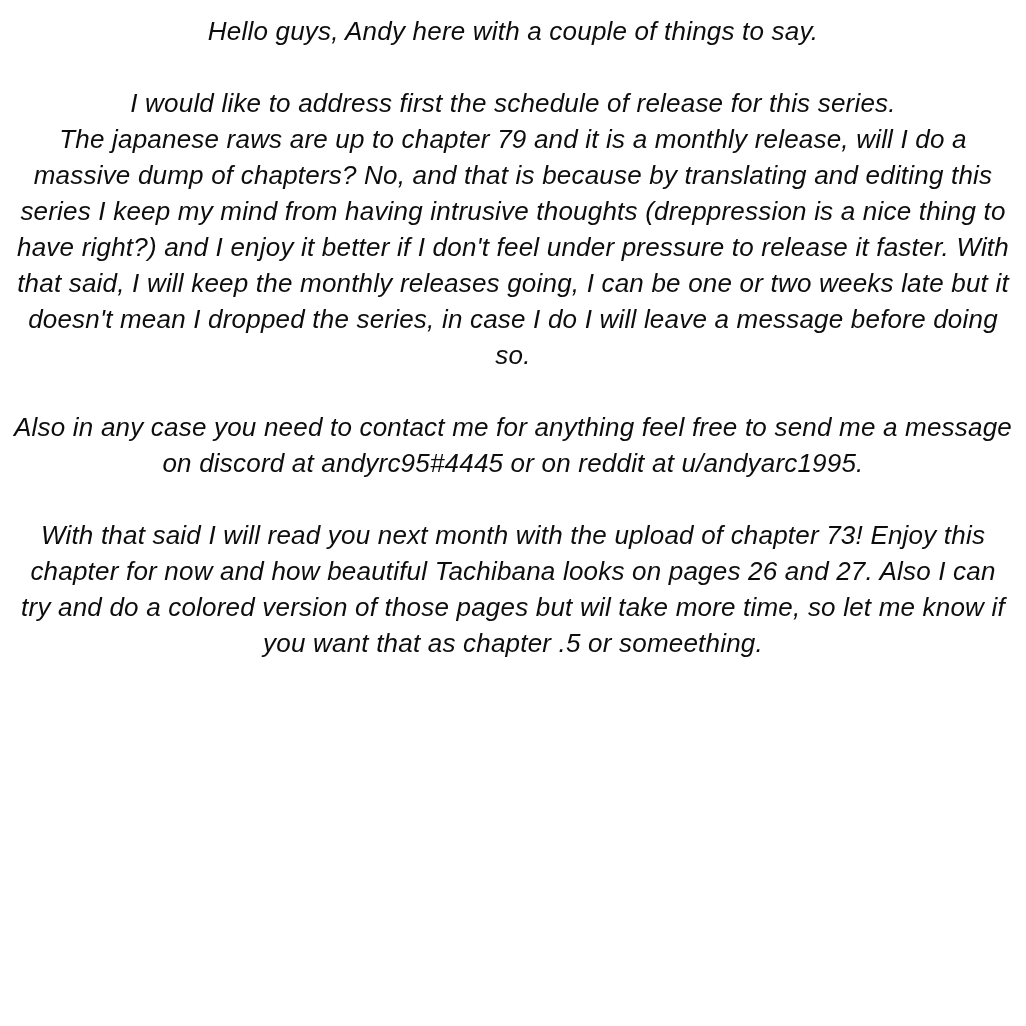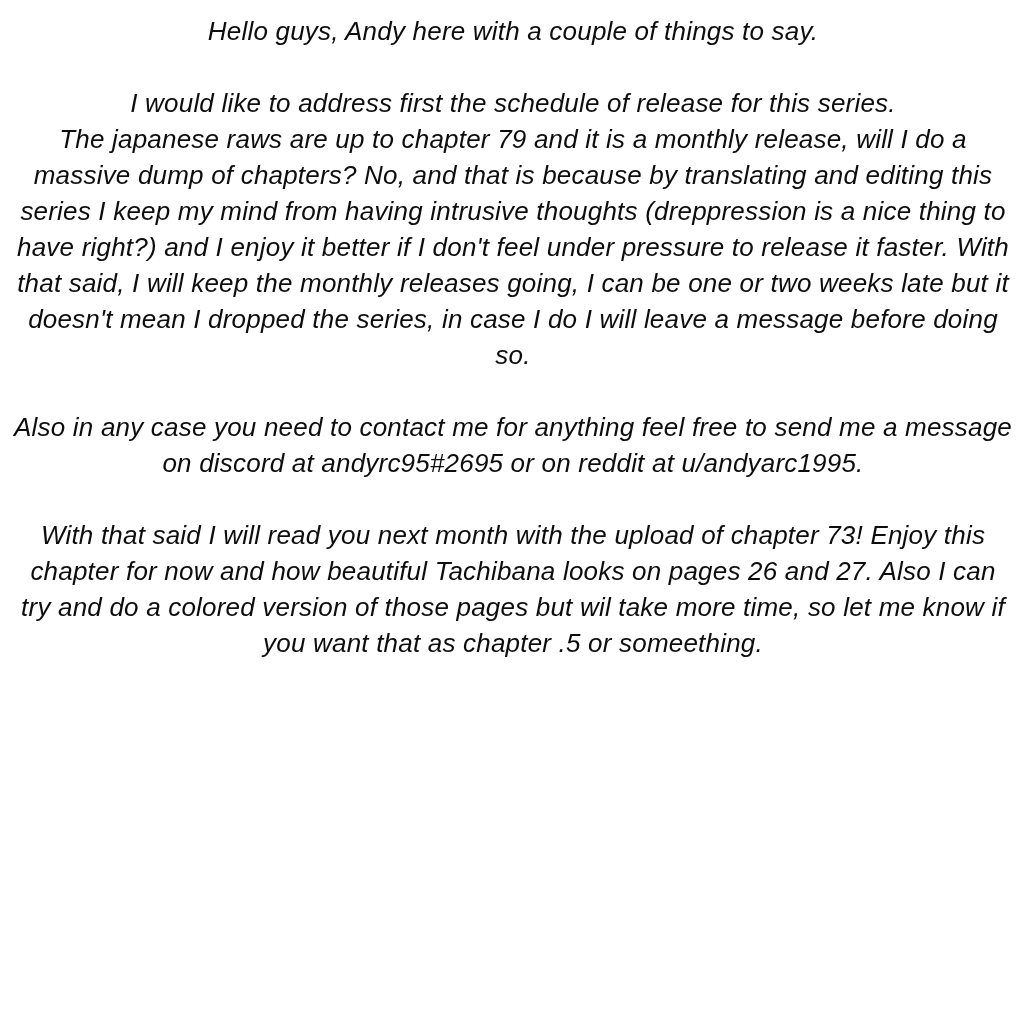--- a/index.html
+++ b/index.html
@@ -40,16 +40,16 @@
   }
 </style>
 </head>
 <body>
 
 <div class="page">
   <div class="note">
     <p>Hello guys, Andy here with a couple of things to say.</p>
     <p>I would like to address first the schedule of release for this series.
 The japanese raws are up to chapter 79 and it is a monthly release, will I do a massive dump of chapters? No, and that is because by translating and editing this series I keep my mind from having intrusive thoughts (dreppression is a nice thing to have right?) and I enjoy it better if I don't feel under pressure to release it faster. With that said, I will keep the monthly releases going, I can be one or two weeks late but it doesn't mean I dropped the series, in case I do I will leave a message before doing so.</p>
-    <p>Also in any case you need to contact me for anything feel free to send me a message on discord at andyrc95#2695 or on reddit at u/andyarc1995.</p>
+    <p>Also in any case you need to contact me for anything feel free to send me a message on discord at andyrc95#4445 or on reddit at u/andyarc1995.</p>
     <p>With that said I will read you next month with the upload of chapter 73! Enjoy this chapter for now and how beautiful Tachibana looks on pages 26 and 27. Also I can try and do a colored version of those pages but wil take more time, so let me know if you want that as chapter .5 or someething.</p>
   </div>
 </div>
 
 </body></html>

